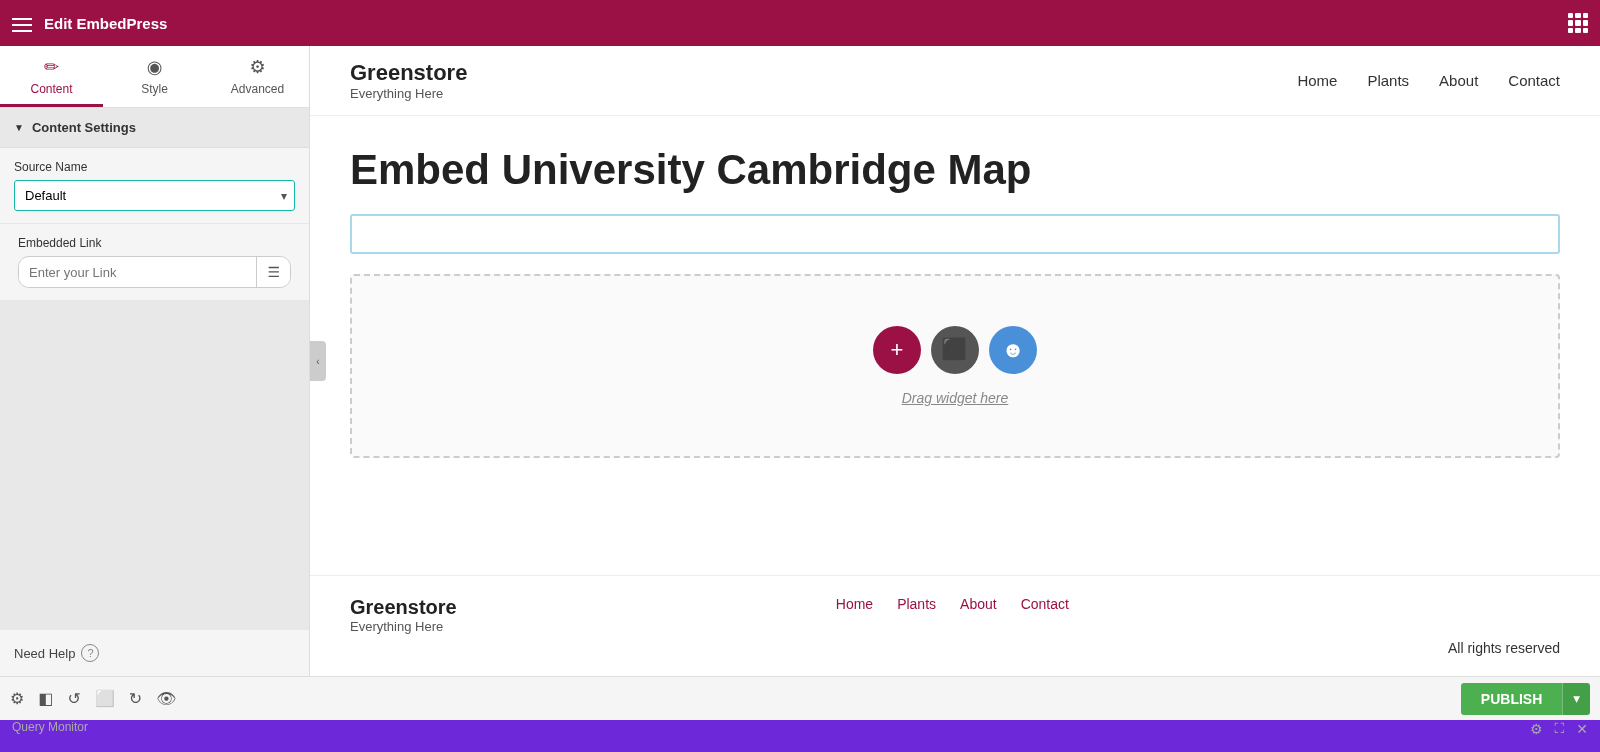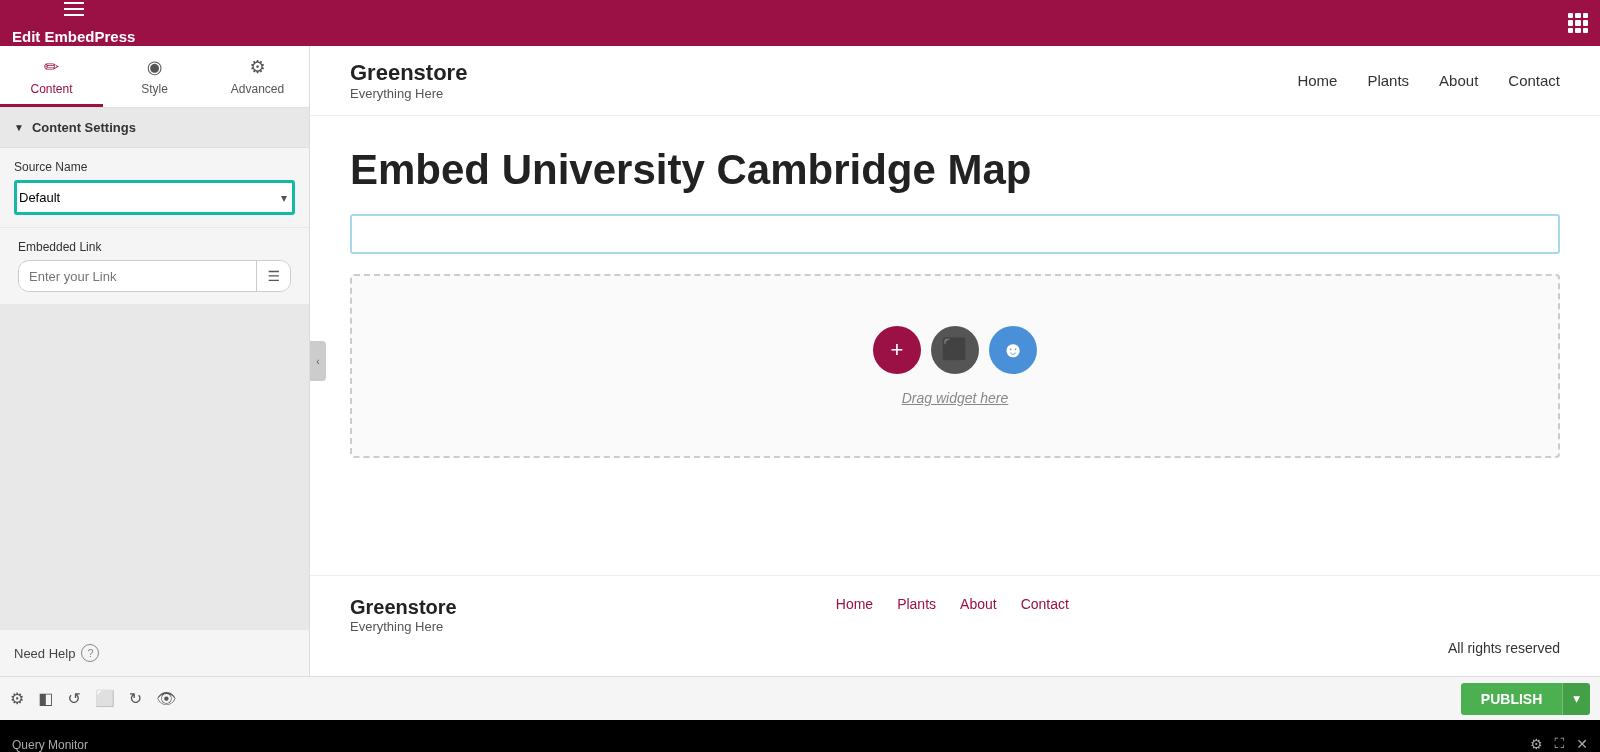--- a/index.html
+++ b/index.html
@@ -9,21 +9,21 @@
     .top-bar {
       display: flex;
       align-items: center;
       background: #9b1045;
       color: white;
       height: 46px;
       padding: 0 12px;
       justify-content: space-between;
       flex-shrink: 0;
     }
-    .top-bar-left { display: flex; align-items: center; gap: 12px; flex-direction: column; }
+    .top-bar-left { display: flex; align-items: flex-end; gap: 12px; }
     .top-bar-title { font-size: 15px; font-weight: 600; }
     .hamburger-icon, .grid-icon { cursor: pointer; display: flex; flex-direction: column; gap: 4px; }
     .hamburger-icon span { display: block; width: 20px; height: 2px; background: white; }
     .grid-icon-svg { width: 20px; height: 20px; display: grid; grid-template-columns: 1fr 1fr 1fr; gap: 2px; }
     .grid-dot { background: white; border-radius: 1px; }
 
     
     .main-layout {
       display: flex;
       flex: 1;
@@ -86,22 +86,22 @@
       font-size: 12px;
       color: #333;
       margin-bottom: 6px;
       display: block;
     }
     .form-select-wrap {
       position: relative;
     }
     .form-select {
       width: 100%;
-      padding: 7px 28px 7px 2px;
-      border: 3px solid #14b8a6;
+      padding: 7px 28px 7px 10px;
+      border: 1px solid #14b8a6;
       border-radius: 3px;
       background: white;
       font-size: 13px;
       appearance: none;
       cursor: pointer;
     }
     .select-arrow {
       position: absolute;
       right: 8px;
       top: 50%;
@@ -325,27 +325,27 @@
       background: #43a047;
       color: white;
       border: none;
       padding: 8px 10px;
       cursor: pointer;
       border-radius: 0 3px 3px 0;
       border-left: 1px solid rgba(255,255,255,0.3);
     }
 
     .query-monitor-bar {
-      background: #000000;
+      background: #6d28d9;
       color: #aaa;
       font-size: 12px;
       padding: 0 12px;
       height: 32px;
       display: flex;
-      align-items: flex-end;
+      align-items: flex-start;
       justify-content: space-between;
       flex-shrink: 0;
     }
     .qm-right { display: flex; gap: 12px; align-items: center; }
     .qm-icon { font-size: 14px; cursor: pointer; }
   </style>
 </head>
 <body>
 
 <div class="top-bar">

